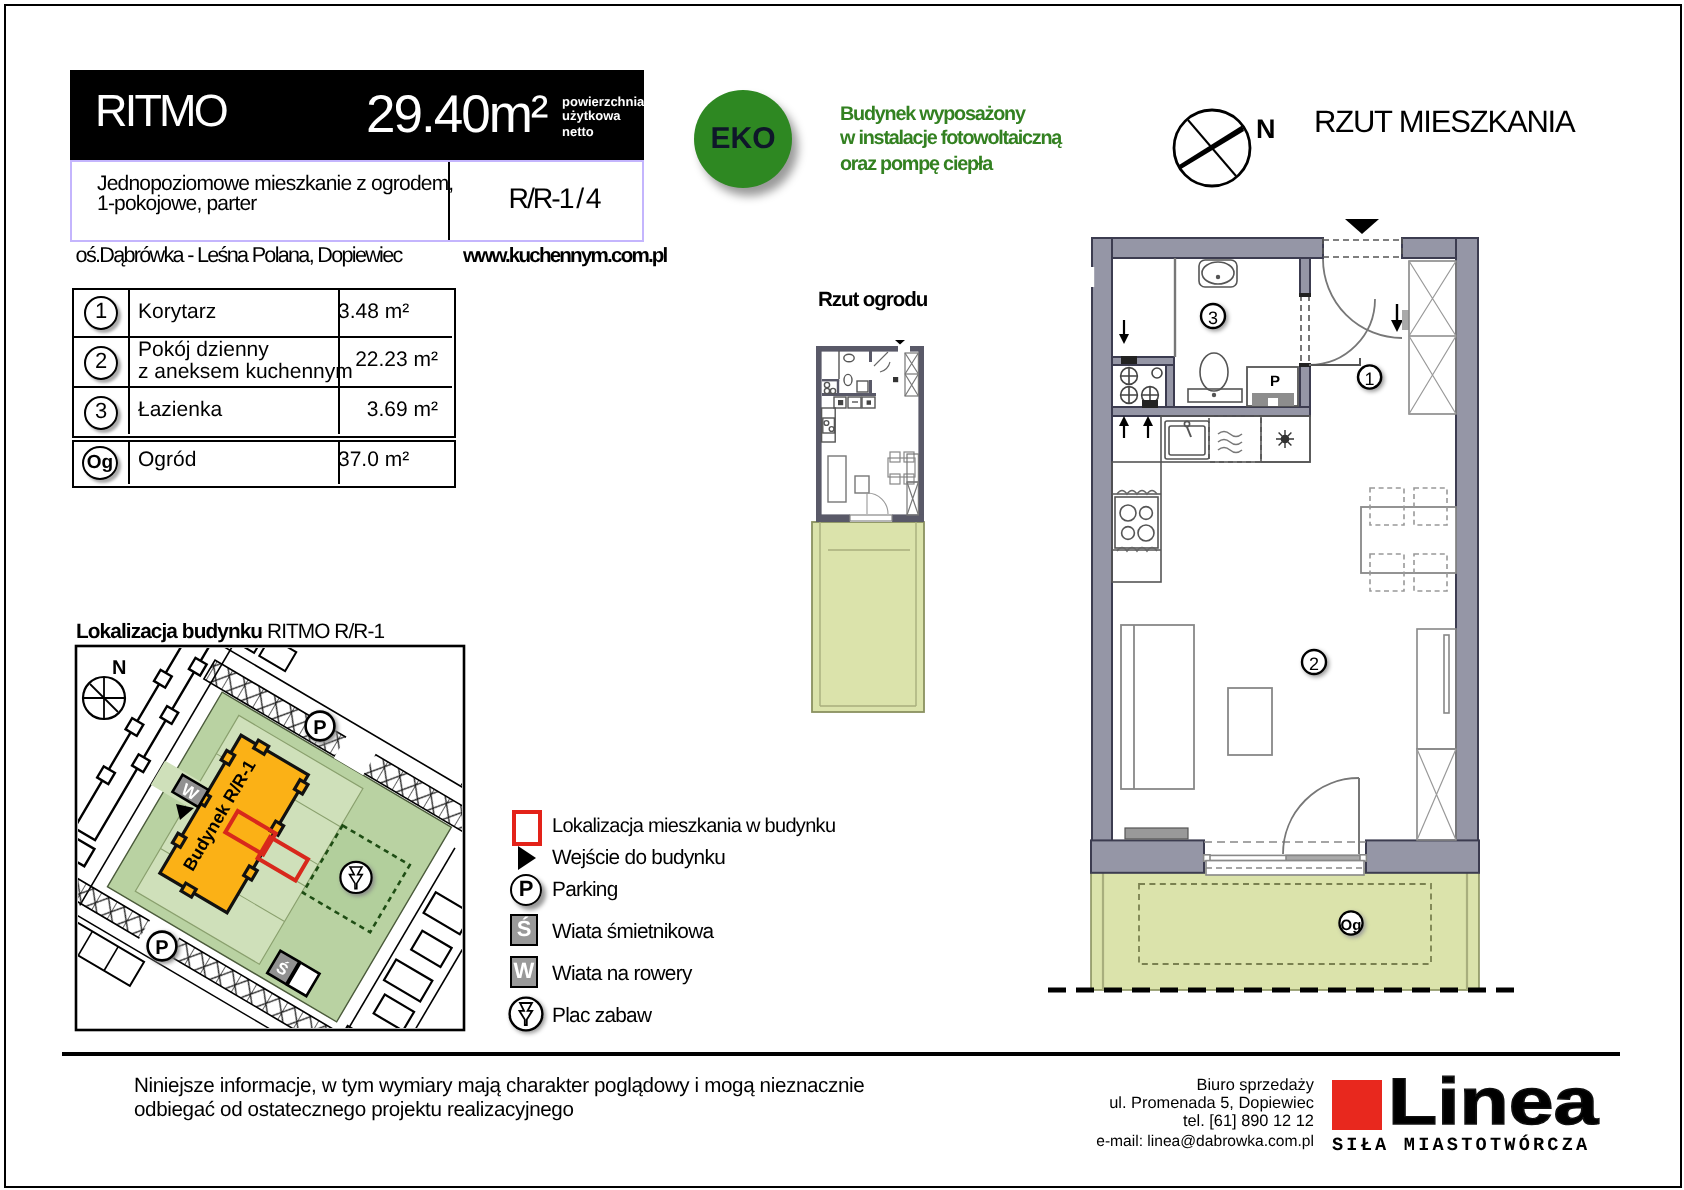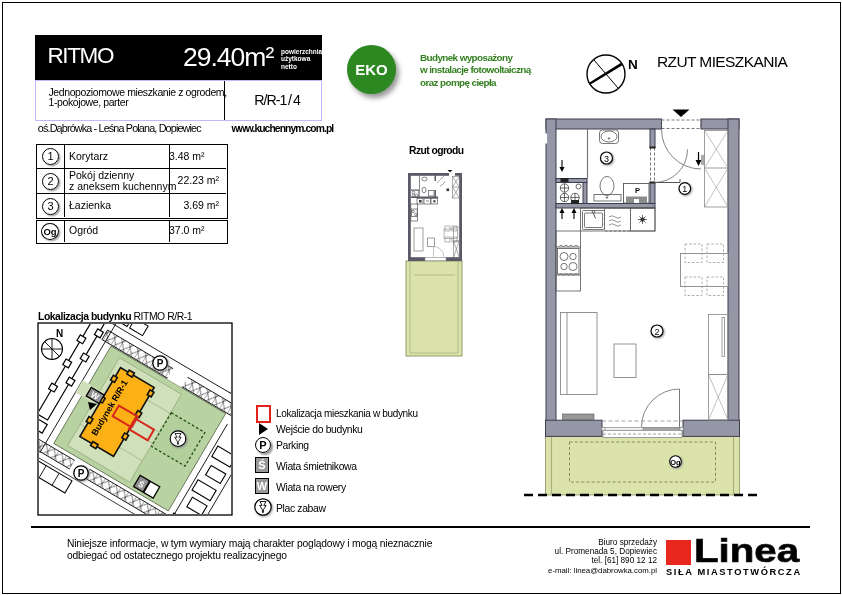--- a/index.html
+++ b/index.html
@@ -29,21 +29,21 @@
   <div class="abs" style="left:188px;top:0;width:0;height:39px;border-left:1px solid #000;"></div>
 
   <div class="abs" style="left:193px;top:12px;width:96px;text-align:center;font-size:14.2px;line-height:14.2px;letter-spacing:-1px;">R/R-1 / 4</div>
 </div>
 
 <div class="abs" style="left:37.8px;top:123px;font-size:10.8px;line-height:10.8px;letter-spacing:-0.85px;">oś.Dąbrówka - Leśna Polana, Dopiewiec</div>
 
 <div class="abs" style="left:231.5px;top:123.5px;font-size:10.3px;line-height:10.3px;font-weight:bold;letter-spacing:-0.9px;">www.kuchennym.com.pl</div>
 
 <div class="abs" style="left:347px;top:45px;width:49px;height:49px;border-radius:50%;background:#2e8822;
-  box-shadow:3px 4px 5px rgba(0,0,0,0.4);color:#ffffff;font-weight:bold;font-size:15px;
+  box-shadow:3px 4px 5px rgba(0,0,0,0.4);color:#0f172a;font-weight:bold;font-size:15px;
   display:flex;align-items:center;justify-content:center;">EKO</div>
 
 <div class="abs" style="left:420px;top:52px;font-size:9.9px;font-weight:bold;color:#338121;line-height:12.3px;letter-spacing:-0.6px;">Budynek wyposażony<br>w instalacje fotowoltaiczną<br>oraz pompę ciepła</div>
 
 <svg class="abs" style="left:580px;top:48px;" width="60" height="52" viewBox="0 0 60 52">
   <circle cx="26" cy="26" r="19" fill="none" stroke="#000" stroke-width="1.4"></circle>
   <line x1="10" y1="36" x2="42" y2="16" stroke="#000" stroke-width="1"></line>
   <line x1="14" y1="12" x2="38" y2="40" stroke="#000" stroke-width="1"></line>
   <polygon points="10.5,36.5 42,17.5 41,14.8 9.5,34.5" fill="#000"></polygon>
 </svg>
@@ -109,21 +109,21 @@
 </div>
 
 <div class="abs" style="left:31px;top:526px;width:779px;height:0;border-top:2.2px solid #000;"></div>
 
 <div class="abs" style="left:35px;top:538px;font-size:10.3px;line-height:12px;letter-spacing:-0.18px;margin-left:32px;">Niniejsze informacje, w tym wymiary mają charakter poglądowy i mogą nieznacznie<br>odbiegać od ostatecznego projektu realizacyjnego</div>
 
 <div class="abs" style="left:460px;top:537.5px;width:197px;text-align:right;font-size:8.2px;line-height:9.4px;">Biuro sprzedaży<br>ul. Promenada 5, Dopiewiec<br>tel. [61] 890 12 12<br><span style="font-size:7.8px;">e-mail: linea@dabrowka.com.pl</span></div>
 
 <div class="abs" style="left:666px;top:540px;width:25px;height:25px;background:#e8281e;"></div>
 <div class="abs" style="left:693.5px;top:534px;font-size:33px;line-height:33px;font-weight:bold;letter-spacing:0px;transform:scaleX(1.22);transform-origin:left;-webkit-text-stroke:0.7px #111;">Linea</div>
-<div class="abs" style="left:666px;top:567px;font-size:9.3px;font-weight:bold;letter-spacing:1.6px;">SIŁA MIASTOTWÓRCZA</div>
+<div class="abs" style="left:666px;top:567px;font-size:9.3px;font-weight:bold;letter-spacing:1.6px;font-family:Liberation Mono, monospace;">SIŁA MIASTOTWÓRCZA</div>
 
 <svg class="abs" style="left:0;top:0;" width="842" height="595" viewBox="0 0 842 595">
 
 <g id="miniplan">
 
   <rect x="406" y="261" width="56" height="95" fill="#dbe3ab" stroke="#8a9160" stroke-width="0.9"></rect>
   <line x1="410" y1="261" x2="410" y2="353" stroke="#a8ae7d" stroke-width="0.7"></line>
   <line x1="458" y1="261" x2="458" y2="353" stroke="#a8ae7d" stroke-width="0.7"></line>
   <line x1="410" y1="353" x2="458" y2="353" stroke="#a8ae7d" stroke-width="0.7"></line>
   <line x1="414" y1="275" x2="455" y2="275" stroke="#a8ae7d" stroke-width="0.8"></line>

